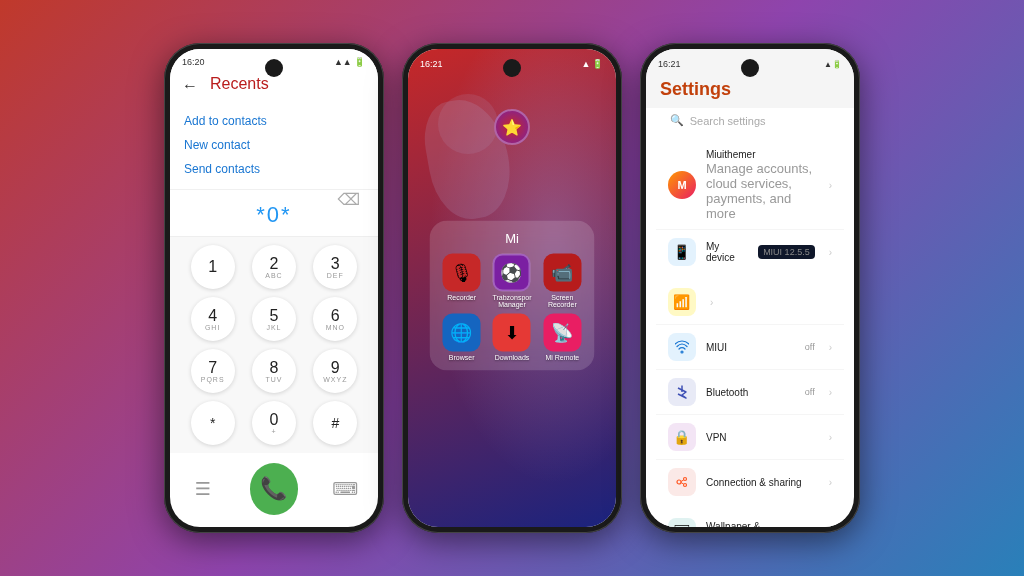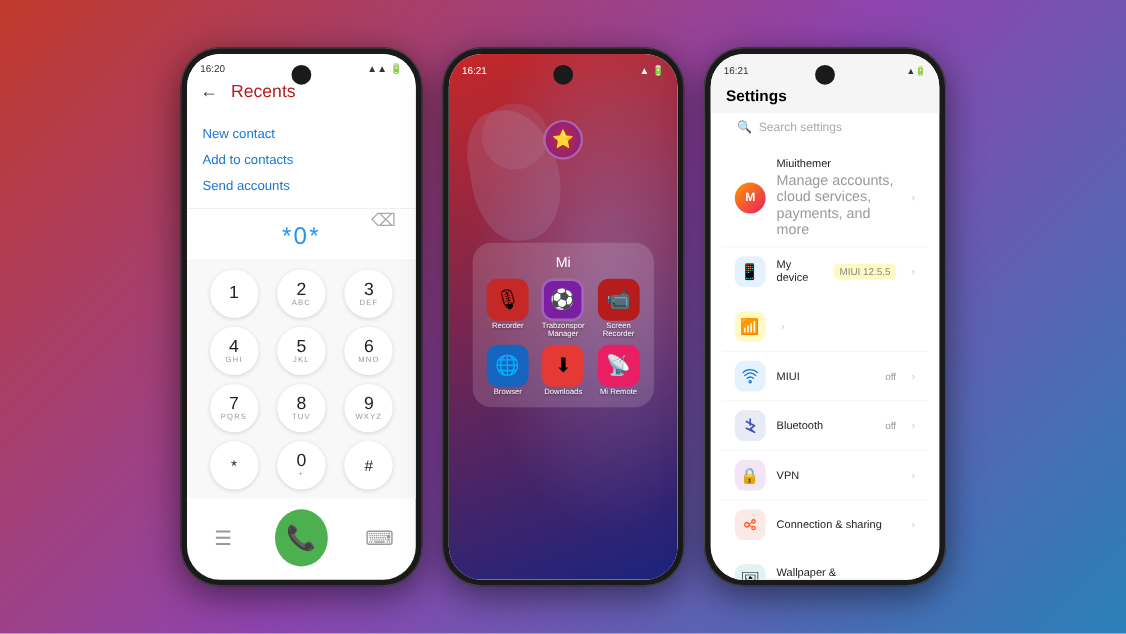--- a/index.html
+++ b/index.html
@@ -224,23 +224,23 @@
     }
     .settings-status {
       background: #f5f5f5;
       display: flex;
       justify-content: space-between;
       padding: 10px 12px 4px;
       font-size: 9px;
       color: #333;
     }
     .settings-title {
-      font-size: 14px;
+      font-size: 18px;
       font-weight: 600;
-      color: #000000;
+      color: #c2410c;
       padding: 6px 14px 8px;
       background: #f5f5f5;
     }
     .settings-search {
       margin: 0 12px 8px;
       background: #fff;
       border-radius: 20px;
       display: flex;
       align-items: center;
       padding: 6px 12px;
@@ -272,21 +272,21 @@
       justify-content: center;
       font-size: 14px;
       flex-shrink: 0;
     }
     .settings-text { flex: 1; }
     .settings-label { font-size: 10px; color: #222; font-weight: 400; }
     .settings-sublabel { font-size: 13px; color: #999; margin-top: 1px; }
     .settings-badge {
       font-size: 9px;
       color: #888;
-      background: #fef9c3;
+      background: #0f172a;
       padding: 2px 5px;
       border-radius: 4px;
     }
     .settings-status-off { font-size: 9px; color: #999; }
     .chevron { font-size: 10px; color: #ccc; margin-left: 4px; }
     .avatar-circle {
       width: 28px;
       height: 28px;
       border-radius: 50%;
       background: linear-gradient(135deg, #ff9800, #e91e63);
@@ -312,23 +312,23 @@
         <span>🔋</span>
       </div>
     </div>
 
     <div class="recents-header">
       <span class="back-arrow">←</span>
       <span class="recents-title">Recents</span>
     </div>
 
     <div class="recents-actions">
+      <a href="#">Add to contacts</a>
       <a href="#">New contact</a>
-      <a href="#">Add to contacts</a>
-      <a href="#">Send accounts</a>
+      <a href="#">Send contacts</a>
     </div>
 
     <div style="position:relative; background:#fff; border-bottom:1px solid #eee;">
       <div class="dialer-display">*0*</div>
       <div class="backspace-area">⌫</div>
     </div>
 
     <div class="dialer-grid">
       <div class="dial-key">
           <span class="num">1</span>

